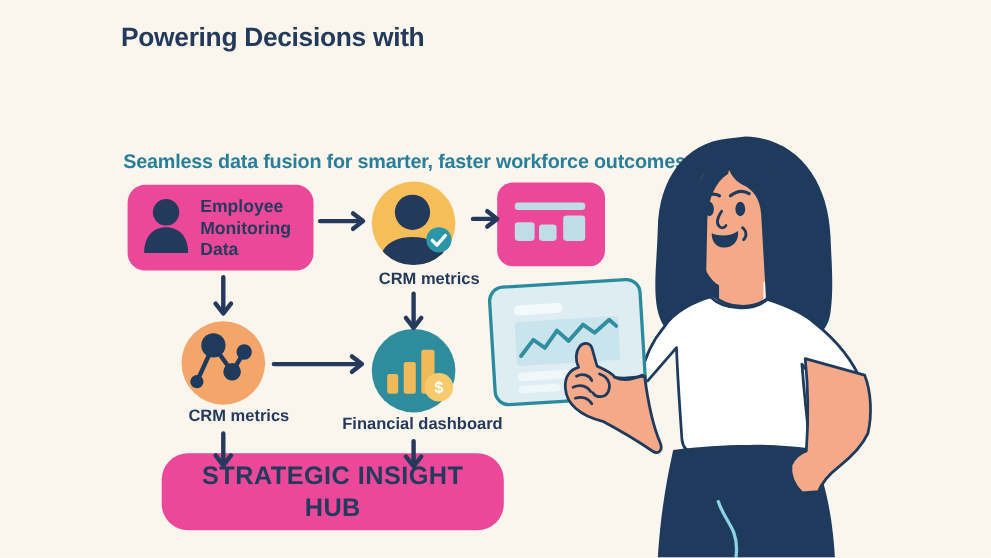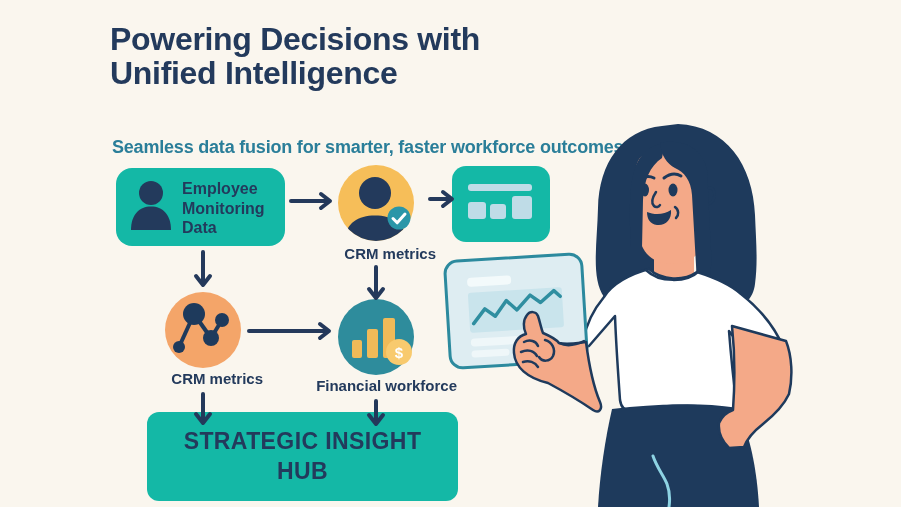--- a/index.html
+++ b/index.html
@@ -6,45 +6,45 @@
   .canvas{
     position:relative;width:901px;height:507px;overflow:hidden;
     background:#FAF6EE;
     font-family:"Liberation Sans",sans-serif;
     -webkit-font-smoothing:antialiased;
   }
   .abs{position:absolute;}
   
   .title{
     left:110px;top:22px;width:560px;
-    font-size:32px;font-weight:700;color:#233A5C;line-height:1.07;letter-spacing:-0.3px;
+    font-size:24px;font-weight:700;color:#233A5C;line-height:1.07;letter-spacing:-0.3px;
   }
   .subtitle{
     left:112px;top:117px;width:560px;
     font-size:18px;font-weight:600;color:#2A7E99;letter-spacing:-0.2px;margin-top:20px;
   }
   
-  .blue-box{background:#14b8a6;border-radius:16px;}
+  .blue-box{background:#ec4899;border-radius:16px;}
   .employee-box{left:116px;top:168px;width:169px;height:78px;}
   .employee-label{
     left:66px;top:11px;width:102px;
     font-size:16px;font-weight:700;color:#233A5C;line-height:1.22;
   }
   .node-label{
     font-size:15px;font-weight:700;color:#233A5C;text-align:right;
   }
   .label-crm-top{left:316px;top:245px;width:120px;}
   .label-crm-left{left:143px;top:370px;width:120px;}
   .label-financial{left:297px;top:377px;width:160px;}
   
   .report-card{left:452px;top:166px;width:98px;height:76px;border-radius:14px;}
   .report-card .bar{position:absolute;background:#BFDCE7;border-radius:3px;}
   
   .hub-box{
-    left:147px;top:412px;width:311px;height:89px;border-radius:12px;
+    left:147px;top:412px;width:311px;height:70px;border-radius:24px;
     display:flex;align-items:center;justify-content:center;
   }
   .hub-label{
     width:262px;text-align:center;
     font-size:23px;font-weight:700;color:#233A5C;line-height:1.28;letter-spacing:0.4px;
   }
   
   .tablet{
     left:446px;top:256px;width:134px;height:104px;
     background:#DEEDF2;border:3px solid #2C8A9E;border-radius:14px;
@@ -55,42 +55,41 @@
   .layer{left:0;top:0;width:901px;height:507px;pointer-events:none;}
   .z10{z-index:10;} .z20{z-index:20;} .z40{z-index:40;}
 </style>
 </head>
 <body>
 
 <div class="canvas">
 
   <div class="abs title">
     <div>Powering Decisions with</div>
-    <div>Unified Intelligence</div>
   </div>
   <div class="abs subtitle">Seamless data fusion for smarter, faster workforce outcomes</div>
 
   <div class="abs blue-box employee-box">
     <div class="abs employee-label">Employee Monitoring Data</div>
   </div>
 
   <div class="abs blue-box report-card">
     <span class="bar" style="left:16px;top:18px;width:64px;height:7px;"></span>
     <span class="bar" style="left:16px;top:36px;width:18px;height:17px;"></span>
     <span class="bar" style="left:38px;top:38px;width:16px;height:15px;"></span>
     <span class="bar" style="left:60px;top:30px;width:20px;height:23px;"></span>
   </div>
 
   <div class="abs blue-box hub-box">
     <div class="hub-label">STRATEGIC INSIGHT HUB</div>
   </div>
 
   <div class="abs node-label label-crm-top">CRM metrics</div>
   <div class="abs node-label label-crm-left">CRM metrics</div>
-  <div class="abs node-label label-financial">Financial workforce</div>
+  <div class="abs node-label label-financial">Financial dashboard</div>
 
   <svg class="abs layer z10" viewBox="0 0 901 507">
 
     <g>
       <circle cx="151" cy="193" r="12" fill="#233A5C"></circle>
       <path d="M 131 230 C 131 214.5 139.5 206.5 151 206.5 C 162.5 206.5 171 214.5 171 230 Z" fill="#233A5C"></path>
     </g>
 
     <g>
       <defs>

